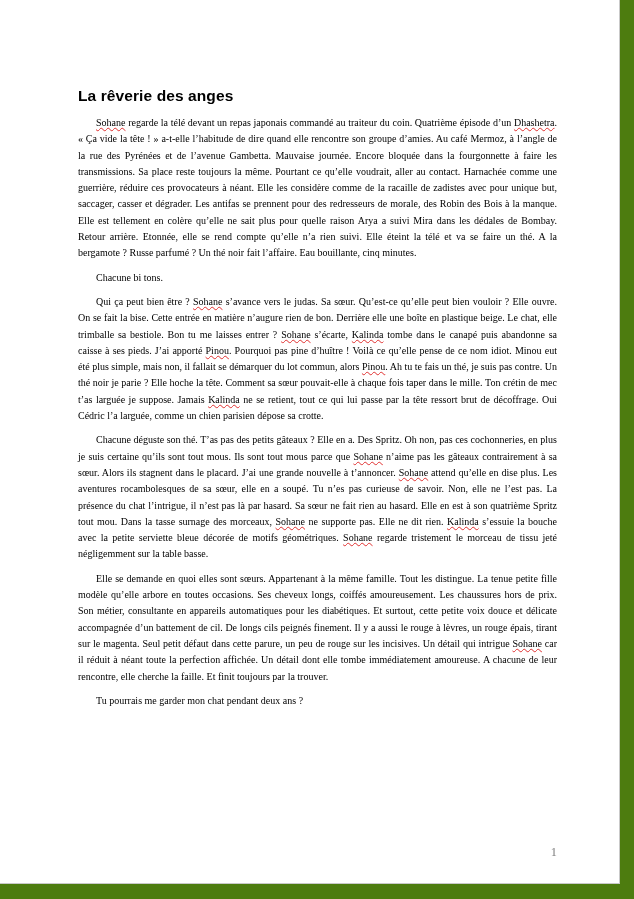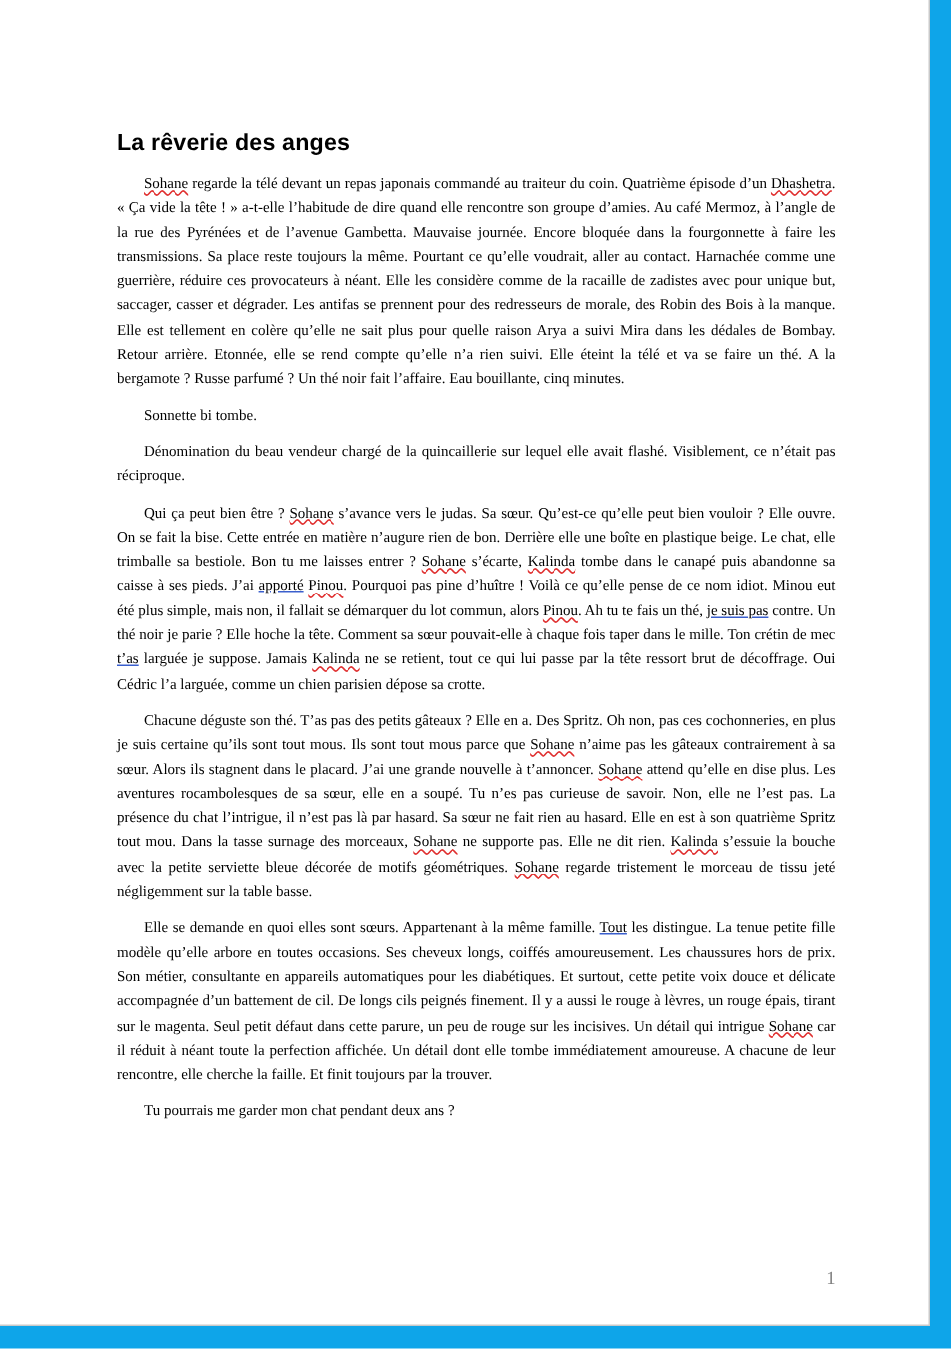--- a/index.html
+++ b/index.html
@@ -10,21 +10,21 @@
   body {
     width: 634px;
     height: 899px;
     font-family: "Liberation Serif", serif;
     overflow: hidden;
   }
   .page-canvas {
     position: relative;
     width: 634px;
     height: 899px;
-    background: #0ea5e9;
+    background: #4d7c0f;
   }
   .page-sheet {
     position: absolute;
     left: 0;
     top: 0;
     width: 620px;
     height: 884px;
     background: #ffffff;
     border-right: 1px solid #c9c9c9;
     border-bottom: 1px solid #c9c9c9;
@@ -60,21 +60,20 @@
   
   .sp {
     text-decoration: underline;
     text-decoration-style: wavy;
     text-decoration-color: #e03030;
     text-decoration-thickness: 1px;
     text-underline-offset: 1px;
   }
   
   .gr {
-    text-decoration: underline;
     text-decoration-style: solid;
     text-decoration-color: #3a5fcd;
     text-decoration-thickness: 1px;
     text-underline-offset: 1px;
   }
   .page-number {
     position: absolute;
     left: 78px;
     top: 845px;
     width: 479px;
@@ -85,22 +84,21 @@
 </style>
 </head>
 <body>
 
 <div class="page-canvas">
   <div class="page-sheet">
     <div class="page-body">
       <h1 class="doc-title">La rêverie des anges</h1>
       <div id="paragraph-host">
           <p class="para"><span class="sp">Sohane</span><span> regarde la télé devant un repas japonais commandé au traiteur du coin. Quatrième épisode d’un </span><span class="sp">Dhashetra</span><span>. « Ça vide la tête ! » a-t-elle l’habitude de dire quand elle rencontre son groupe d’amies. Au café Mermoz, à l’angle de la rue des Pyrénées et de l’avenue Gambetta. Mauvaise journée. Encore bloquée dans la fourgonnette à faire les transmissions. Sa place reste toujours la même. Pourtant ce qu’elle voudrait, aller au contact. Harnachée comme une guerrière, réduire ces provocateurs à néant. Elle les considère comme de la racaille de zadistes avec pour unique but, saccager, casser et dégrader. Les antifas se prennent pour des redresseurs de morale, des Robin des Bois à la manque. Elle est tellement en colère qu’elle ne sait plus pour quelle raison Arya a suivi Mira dans les dédales de Bombay. Retour arrière. Etonnée, elle se rend compte qu’elle n’a rien suivi. Elle éteint la télé et va se faire un thé. A la bergamote ? Russe parfumé ? Un thé noir fait l’affaire. Eau bouillante, cinq minutes.</span></p>
-          <p class="para"><span>Sonnette bi tombe.</span></p>
-          <p class="para"><span>Dénomination du beau vendeur chargé de la quincaillerie sur lequel elle avait flashé. Visiblement, ce n’était pas réciproque.</span></p>
+          <p class="para"><span>Chacune bi tons.</span></p>
           <p class="para"><span>Qui ça peut bien être ? </span><span class="sp">Sohane</span><span> s’avance vers le judas. Sa sœur. Qu’est-ce qu’elle peut bien vouloir ? Elle ouvre. On se fait la bise. Cette entrée en matière n’augure rien de bon. Derrière elle une boîte en plastique beige. Le chat, elle trimballe sa bestiole. Bon tu me laisses entrer ? </span><span class="sp">Sohane</span><span> s’écarte, </span><span class="sp">Kalinda</span><span> tombe dans le canapé puis abandonne sa caisse à ses pieds. J’ai </span><span class="gr">apporté</span><span> </span><span class="sp">Pinou</span><span>. Pourquoi pas pine d’huître ! Voilà ce qu’elle pense de ce nom idiot. Minou eut été plus simple, mais non, il fallait se démarquer du lot commun, alors </span><span class="sp">Pinou</span><span>. Ah tu te fais un thé, </span><span class="gr">je suis pas</span><span> contre. Un thé noir je parie ? Elle hoche la tête. Comment sa sœur pouvait-elle à chaque fois taper dans le mille. Ton crétin de mec </span><span class="gr">t’as</span><span> larguée je suppose. Jamais </span><span class="sp">Kalinda</span><span> ne se retient, tout ce qui lui passe par la tête ressort brut de décoffrage. Oui Cédric l’a larguée, comme un chien parisien dépose sa crotte.</span></p>
           <p class="para"><span>Chacune déguste son thé. T’as pas des petits gâteaux ? Elle en a. Des Spritz. Oh non, pas ces cochonneries, en plus je suis certaine qu’ils sont tout mous. Ils sont tout mous parce que </span><span class="sp">Sohane</span><span> n’aime pas les gâteaux contrairement à sa sœur. Alors ils stagnent dans le placard. J’ai une grande nouvelle à t’annoncer. </span><span class="sp">Sohane</span><span> attend qu’elle en dise plus. Les aventures rocambolesques de sa sœur, elle en a soupé. Tu n’es pas curieuse de savoir. Non, elle ne l’est pas. La présence du chat l’intrigue, il n’est pas là par hasard. Sa sœur ne fait rien au hasard. Elle en est à son quatrième Spritz tout mou. Dans la tasse surnage des morceaux, </span><span class="sp">Sohane</span><span> ne supporte pas. Elle ne dit rien. </span><span class="sp">Kalinda</span><span> s’essuie la bouche avec la petite serviette bleue décorée de motifs géométriques. </span><span class="sp">Sohane</span><span> regarde tristement le morceau de tissu jeté négligemment sur la table basse.</span></p>
           <p class="para"><span>Elle se demande en quoi elles sont sœurs. Appartenant à la même famille. </span><span class="gr">Tout</span><span> les distingue. La tenue petite fille modèle qu’elle arbore en toutes occasions. Ses cheveux longs, coiffés amoureusement. Les chaussures hors de prix. Son métier, consultante en appareils automatiques pour les diabétiques. Et surtout, cette petite voix douce et délicate accompagnée d’un battement de cil. De longs cils peignés finement. Il y a aussi le rouge à lèvres, un rouge épais, tirant sur le magenta. Seul petit défaut dans cette parure, un peu de rouge sur les incisives. Un détail qui intrigue </span><span class="sp">Sohane</span><span> car il réduit à néant toute la perfection affichée. Un détail dont elle tombe immédiatement amoureuse. A chacune de leur rencontre, elle cherche la faille. Et finit toujours par la trouver.</span></p>
           <p class="para"><span>Tu pourrais me garder mon chat pendant deux ans ?</span></p>
         </div>
     </div>
     <div class="page-number">1</div>
   </div>
 </div>
 

